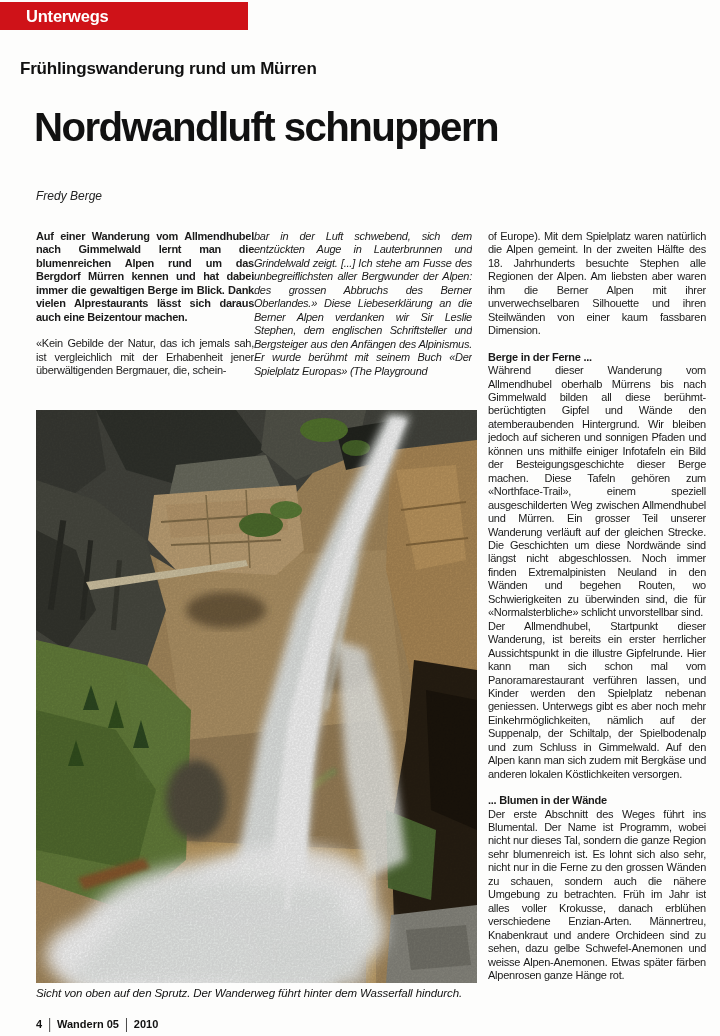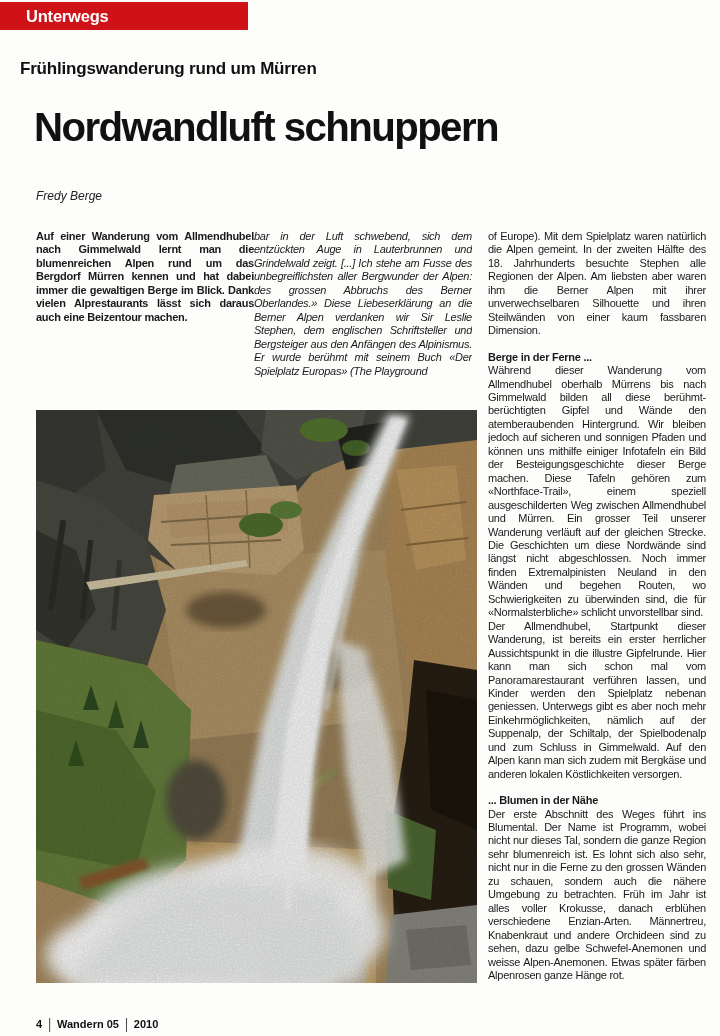--- a/index.html
+++ b/index.html
@@ -83,32 +83,33 @@
   </div>
 
   <div class="subtitle">Frühlingswanderung rund um Mürren</div>
 
   <h1 class="headline" style="margin:0;">Nordwandluft schnuppern</h1>
 
   <div class="author">Fredy Berge</div>
 
   <div class="col col1">
     <p class="lead">Auf einer Wanderung vom Allmendhubel nach Gimmelwald lernt man die blumenreichen Alpen rund um das Bergdorf Mürren kennen und hat dabei immer die gewaltigen Berge im Blick. Dank vielen Alprestaurants lässt sich daraus auch eine Beizentour machen.</p>
+    <p class="gap">«Kein Gebilde der Natur, das ich jemals sah, ist vergleichlich mit der Erhabenheit jener überwältigenden Bergmauer, die, schein-</p>
   </div>
 
   <div class="col col2">
     <p>bar in der Luft schwebend, sich dem entzückten Auge in Lauterbrunnen und Grindelwald zeigt. [...] Ich stehe am Fusse des unbegreiflichsten aller Bergwunder der Alpen: des grossen Abbruchs des Berner Oberlandes.» Diese Liebeserklärung an die Berner Alpen verdanken wir Sir Leslie Stephen, dem englischen Schriftsteller und Bergsteiger aus den Anfängen des Alpinismus. Er wurde berühmt mit seinem Buch «Der Spielplatz Europas» (The Playground</p>
   </div>
 
   <div class="col col3">
     <p>of Europe). Mit dem Spielplatz waren natürlich die Alpen gemeint. In der zweiten Hälfte des 18. Jahrhunderts besuchte Stephen alle Regionen der Alpen. Am liebsten aber waren ihm die Berner Alpen mit ihrer unverwechselbaren Silhouette und ihren Steilwänden von einer kaum fassbaren Dimension.</p>
     <p class="subhead gap">Berge in der Ferne ...</p>
     <p>Während dieser Wanderung vom Allmendhubel oberhalb Mürrens bis nach Gimmelwald bilden all diese berühmt-berüchtigten Gipfel und Wände den atemberaubenden Hintergrund. Wir bleiben jedoch auf sicheren und sonnigen Pfaden und können uns mithilfe einiger Infotafeln ein Bild der Besteigungsgeschichte dieser Berge machen. Diese Tafeln gehören zum «Northface-Trail», einem speziell ausgeschilderten Weg zwischen Allmendhubel und Mürren. Ein grosser Teil unserer Wanderung verläuft auf der gleichen Strecke. Die Geschichten um diese Nordwände sind längst nicht abgeschlossen. Noch immer finden Extremalpinisten Neuland in den Wänden und begehen Routen, wo Schwierigkeiten zu überwinden sind, die für «Normalsterbliche» schlicht unvorstellbar sind.</p>
     <p>Der Allmendhubel, Startpunkt dieser Wanderung, ist bereits ein erster herrlicher Aussichtspunkt in die illustre Gipfelrunde. Hier kann man sich schon mal vom Panoramarestaurant verführen lassen, und Kinder werden den Spielplatz nebenan geniessen. Unterwegs gibt es aber noch mehr Einkehrmöglichkeiten, nämlich auf der Suppenalp, der Schiltalp, der Spielbodenalp und zum Schluss in Gimmelwald. Auf den Alpen kann man sich zudem mit Bergkäse und anderen lokalen Köstlichkeiten versorgen.</p>
-    <p class="subhead gap">... Blumen in der Nähe</p>
+    <p class="subhead gap">... Blumen in der Wände</p>
     <p>Der erste Abschnitt des Weges führt ins Blumental. Der Name ist Programm, wobei nicht nur dieses Tal, sondern die ganze Region sehr blumenreich ist. Es lohnt sich also sehr, nicht nur in die Ferne zu den grossen Wänden zu schauen, sondern auch die nähere Umgebung zu betrachten. Früh im Jahr ist alles voller Krokusse, danach erblühen verschiedene Enzian-Arten. Männertreu, Knabenkraut und andere Orchideen sind zu sehen, dazu gelbe Schwefel-Anemonen und weisse Alpen-Anemonen. Etwas später färben Alpenrosen ganze Hänge rot.</p>
   </div>
 
   <div class="photo">
     <svg width="441" height="573" viewBox="0 0 441 573" xmlns="http://www.w3.org/2000/svg">
       <defs>
         <filter id="blur2">
             <feGaussianBlur stdDeviation="2"></feGaussianBlur>
           </filter>
         <filter id="blur4">
@@ -206,20 +207,21 @@
       <line x1="300" y1="200" x2="262" y2="360" stroke="#ffffff" stroke-width="5" opacity="0.8" filter="url(#blur2)"></line>
       <line x1="268" y1="360" x2="250" y2="500" stroke="#ffffff" stroke-width="6" opacity="0.8" filter="url(#blur2)"></line>
       <line x1="320" y1="150" x2="290" y2="300" stroke="#dfe5e3" stroke-width="4" opacity="0.7" filter="url(#blur2)"></line>
 
       <polygon points="42,468 108,448 114,458 48,480" fill="#8a5a2e" filter="url(#blur2)"></polygon>
 
       <rect x="0" y="0" width="441" height="573" fill="#000" opacity="0.14" filter="url(#grain)"></rect>
     </svg>
   </div>
 
+  <div class="caption">Sicht von oben auf den Sprutz. Der Wanderweg führt hinter dem Wasserfall hindurch.</div>
 
   <div class="footer">
     <span>4</span>
     <span class="sep">|</span>
     <span class="mag">Wandern 05</span>
     <span class="sep">|</span>
     <span>2010</span>
   </div>
 
 </div>

